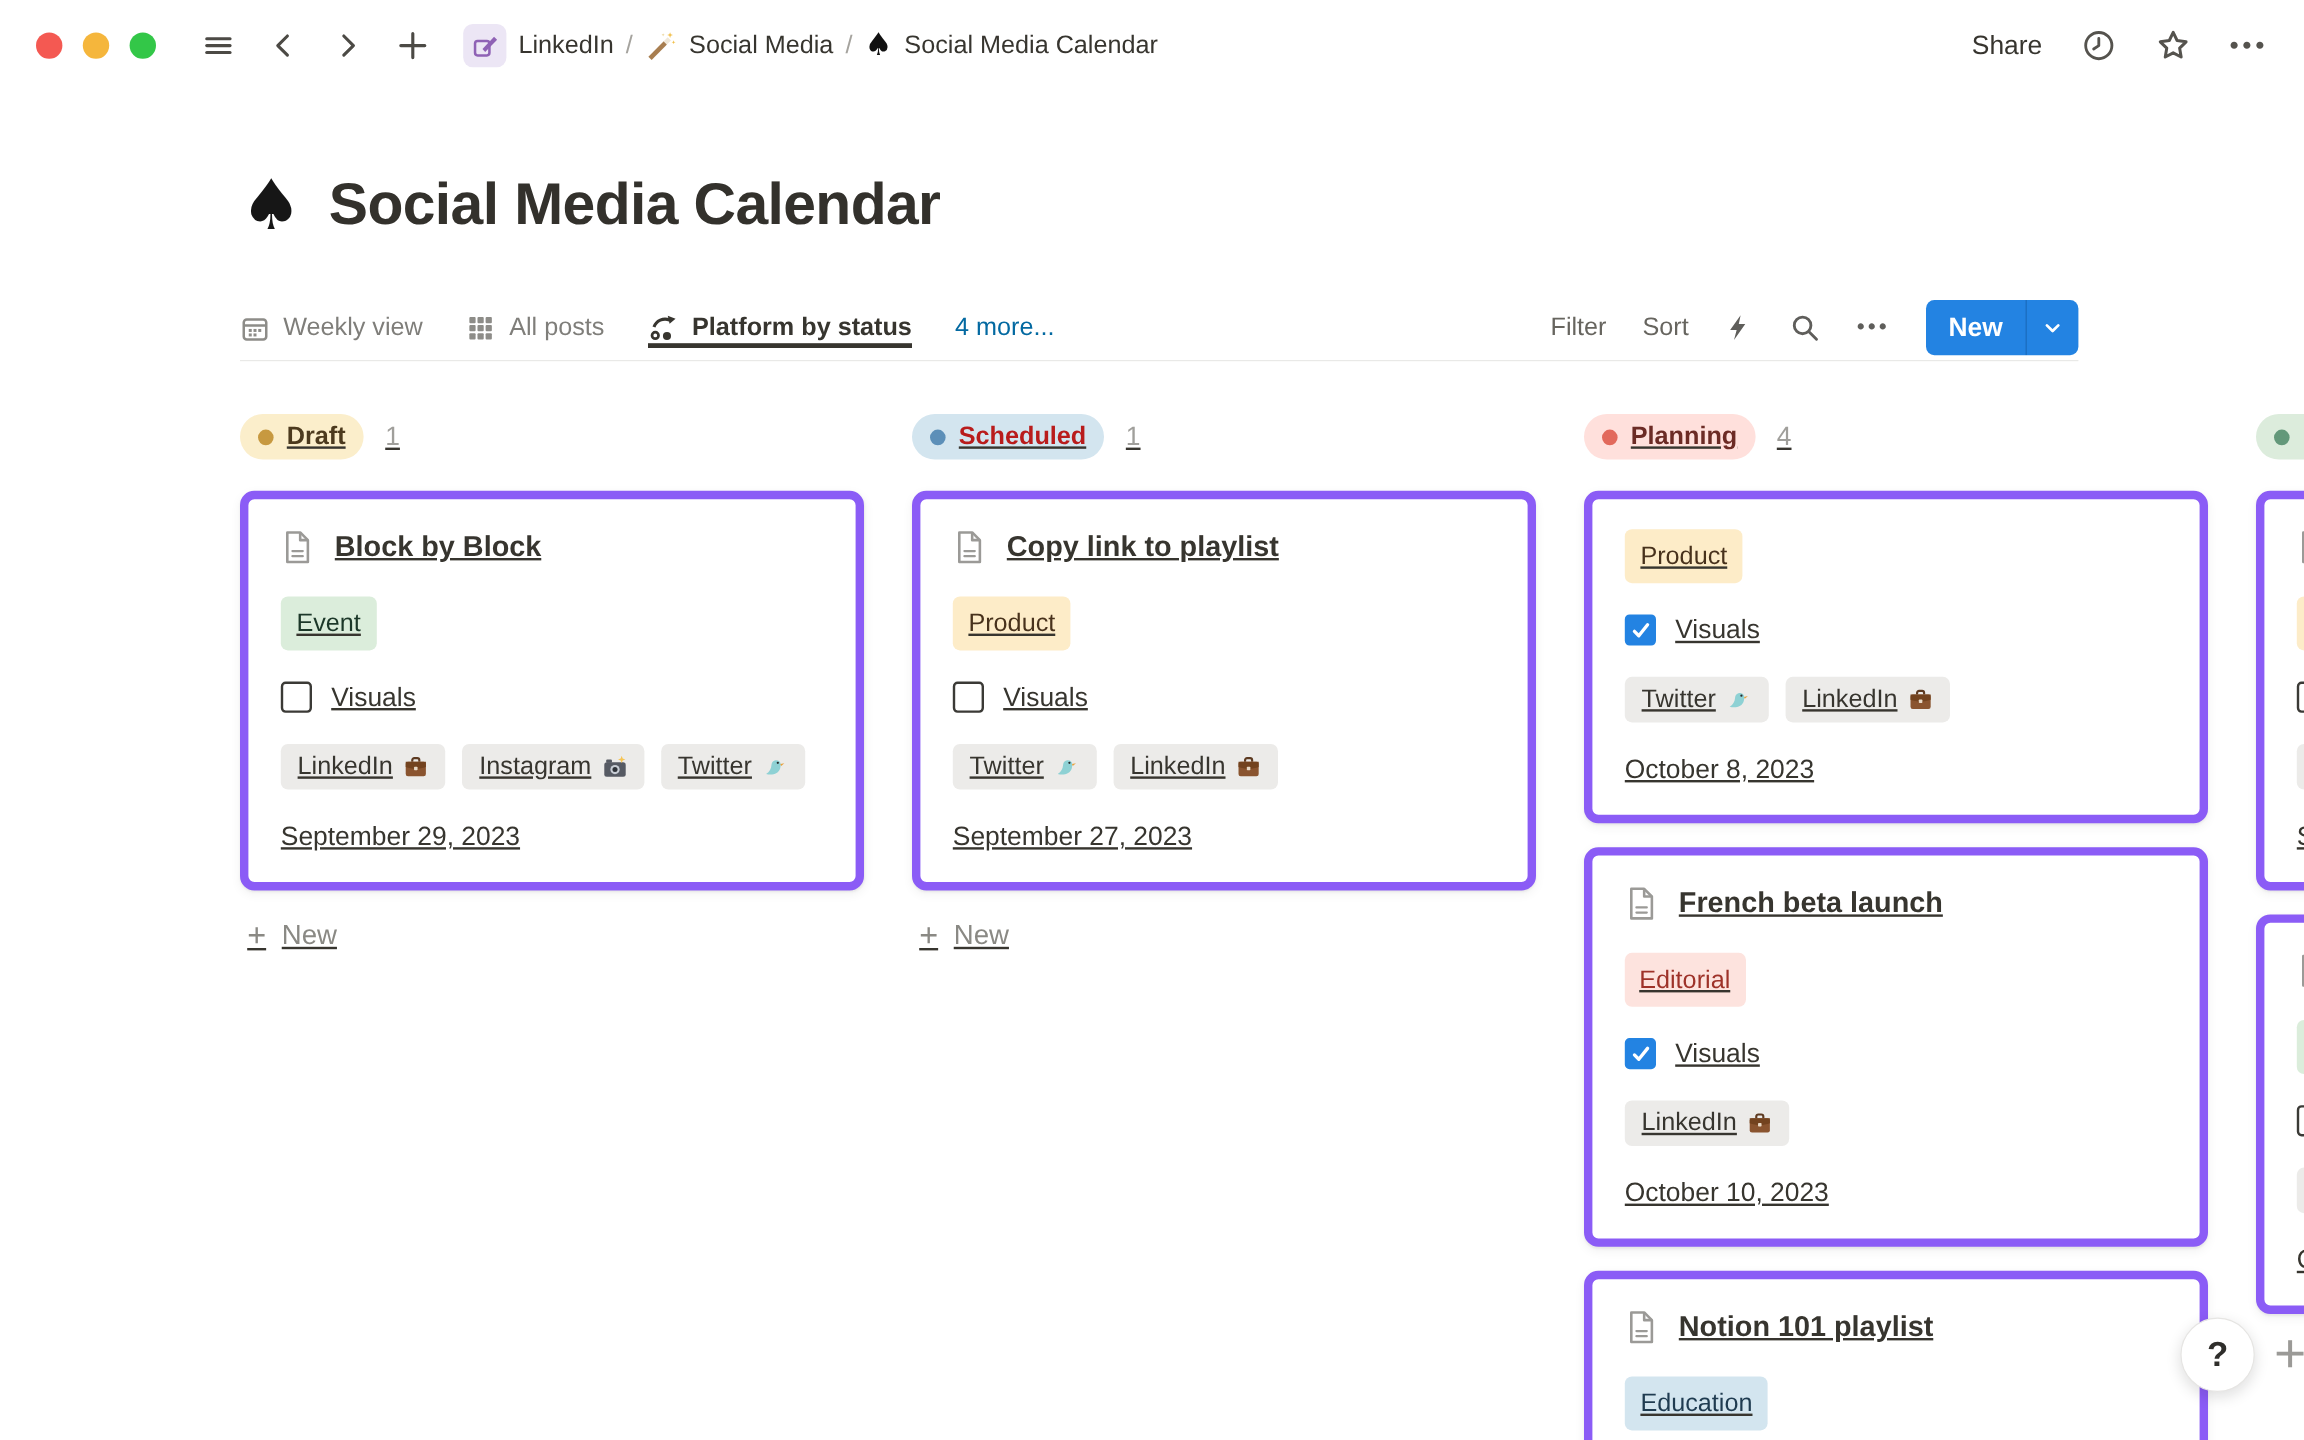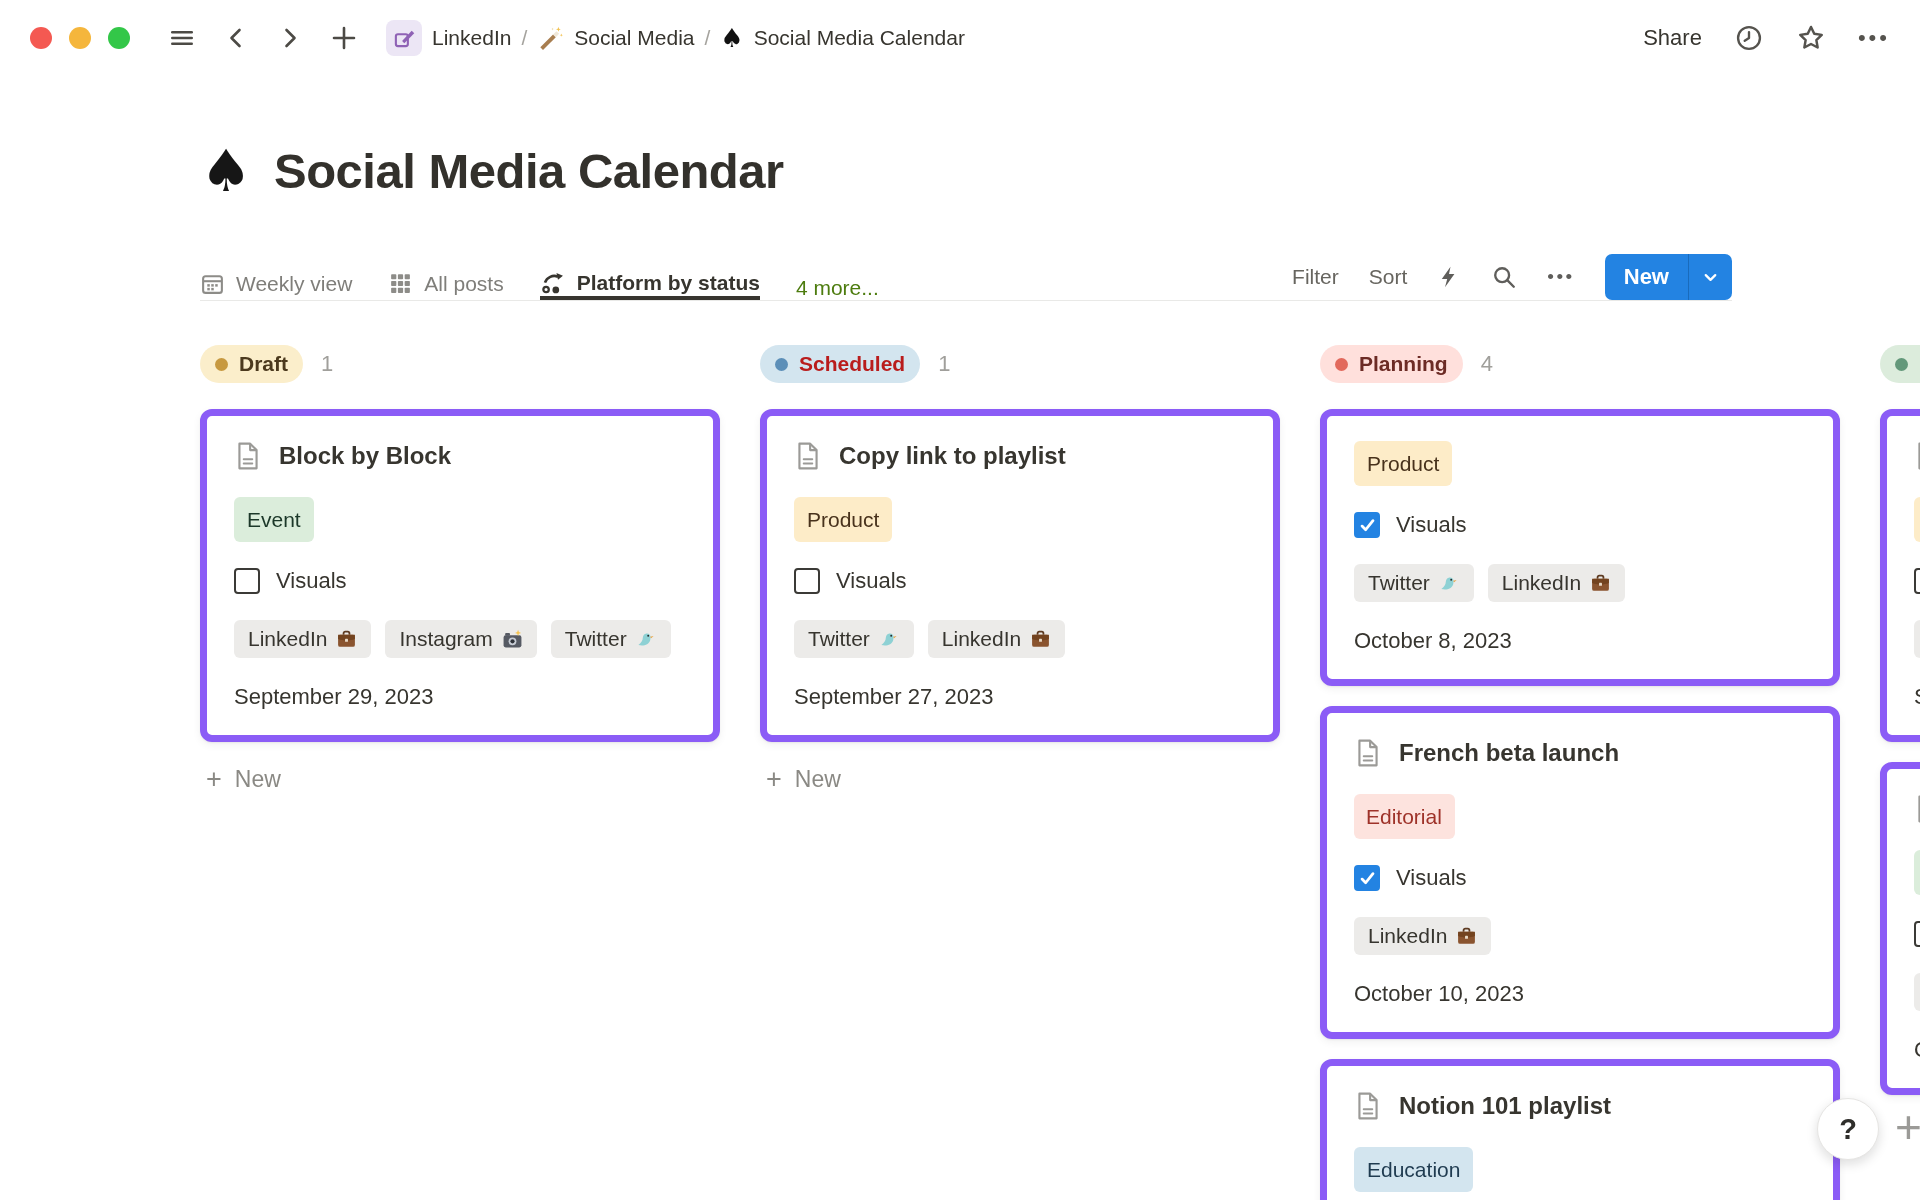--- a/index.html
+++ b/index.html
@@ -27,36 +27,36 @@
   .tbar-right { margin-left:auto; display:flex; align-items:center; gap:32px; }
   .share { font-size:22px; color:#37352f; cursor:pointer; }
   .dots3 { font-size:22px; letter-spacing:3px; color:#55534e; cursor:pointer; }
 
   
   .title-row { margin:64px 0 0 200px; display:flex; align-items:center; gap:22px; }
   .page-spade { font-family:"DejaVu Sans", sans-serif; font-size:58px; line-height:62px; color:#161616; }
   .page-title { font-size:49px; line-height:62px; font-weight:700; letter-spacing:-0.5px; color:#33312c; }
 
   
-  .toolbar { margin:44px 0 0 200px; width:1532px; height:55px; display:flex; align-items:flex-end; border-bottom:1px solid #e9e9e7; }
+  .toolbar { margin:44px 0 0 200px; width:1532px; height:55px; display:flex; align-items:center; border-bottom:1px solid #e9e9e7; }
   .tab { display:flex; align-items:center; gap:11px; font-size:21px; font-weight:500; color:#7f7e7a;
          margin-right:36px; border-bottom:4px solid transparent; padding-top:4px; cursor:pointer; white-space:nowrap; }
   .tab.active { color:#37352f; font-weight:700; border-bottom-color:#37352f; }
-  .tab-more { display:flex; align-items:center; font-size:21px; color:#4d7c0f; cursor:pointer; }
+  .tab-more { display:flex; align-items:center; font-size:21px; color:#0369a1; cursor:pointer; }
   .tbr { margin-left:auto; display:flex; align-items:center; gap:30px; }
   .tbr .txt { font-size:21px; color:#67655f; cursor:pointer; }
   .tbr .ico { cursor:pointer; display:flex; align-items:center; color:#5f5e5b; }
   .vdots { font-size:19px; letter-spacing:2.5px; color:#5f5e5b; cursor:pointer; }
   .new-btn { display:flex; align-items:stretch; background:#2383e2; border-radius:7px; height:46px; color:#fff; cursor:pointer; overflow:hidden; }
   .new-main { display:flex; align-items:center; padding:0 19px; font-size:22px; font-weight:600; }
   .new-chev { display:flex; align-items:center; padding:0 12px; border-left:1px solid rgba(10,62,118,0.35); }
 
   
   .board { margin:44px 0 0 200px; display:flex; gap:40px; align-items:flex-start; }
-  .column { width:520px; flex:none; }
+  .column { width:520px; flex:none;text-decoration:underline; }
   .col-head { display:flex; align-items:center; gap:18px; margin-bottom:26px; }
   .pill { display:inline-flex; align-items:center; gap:11px; height:38px; padding:0 15px; border-radius:19px; font-size:21px; font-weight:700; cursor:pointer; }
   .pill .d { width:13px; height:13px; border-radius:50%; flex:none; }
   .pill.yellow { background:#fbeecb; color:#4c3a1e; } .pill.yellow .d { background:#c79940; }
   .pill.blue   { background:#d3e5ef; color:#b91c1c; } .pill.blue .d { background:#5c8fb8; }
   .pill.red    { background:#ffe0dc; color:#6c2b25; } .pill.red .d { background:#e2695c; }
   .pill.green  { background:#dcecdc; color:#28493a; } .pill.green .d { background:#63987a; min-width:13px; }
   .pill.nameless { min-width:170px; }
   .count { font-size:22px; color:#a09f9b; }
 

